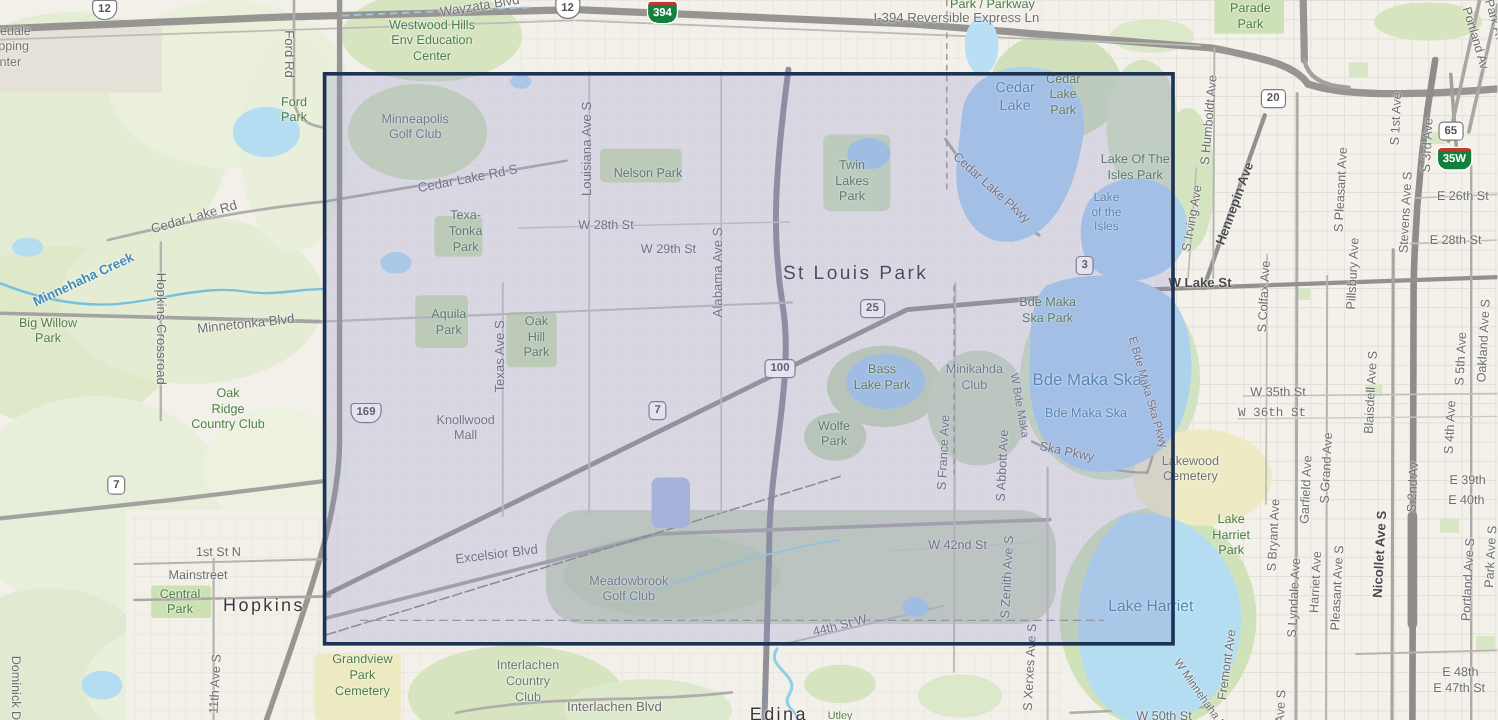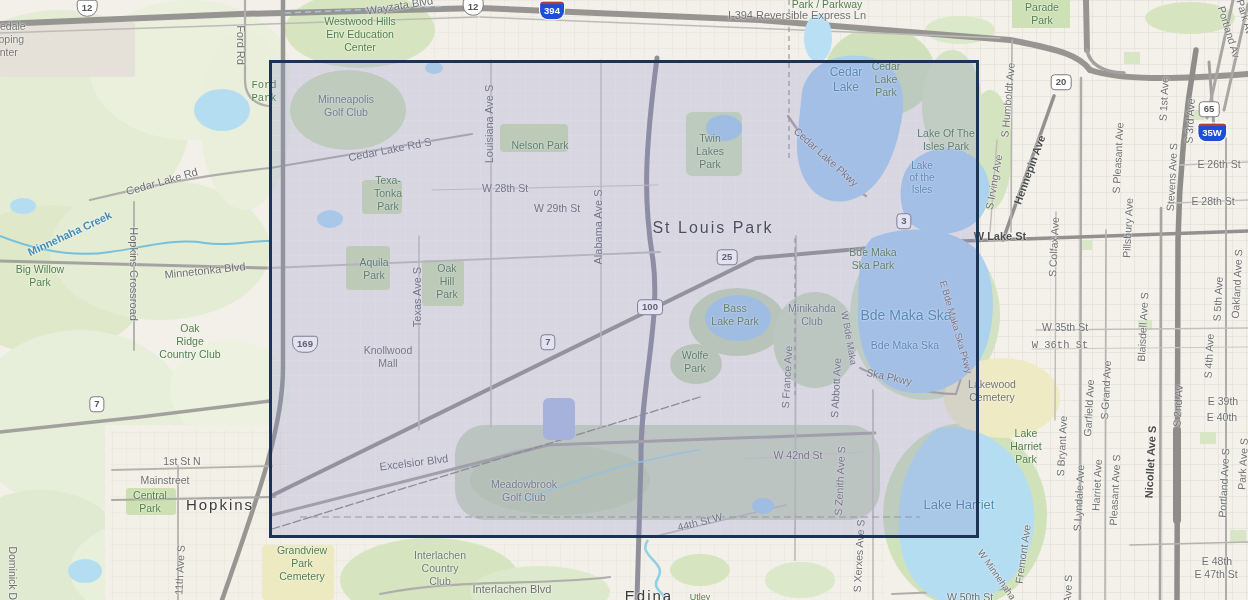--- a/index.html
+++ b/index.html
@@ -15,21 +15,21 @@
   .cem{color:#74746e;font-size:10.5px;}
   .water{color:#418bb4;font-size:11px;}
   .street{color:#6e6e6e;font-size:10.5px;}
   .streetB{color:#4b4b4b;font-size:11px;font-weight:bold;}
   .city{color:#3a3a3a;font-size:16px;letter-spacing:2px;}
   .b{font-weight:bold;}
   .shield{position:absolute;transform:translate(-50%,-50%);font-weight:bold;font-size:9.5px;
     color:#555;z-index:2;line-height:1;}
   .sh-state{background:#fff;border:1.5px solid #7c7c7c;border-radius:4px;padding:2px 4px;}
   .sh-us{background:#fff;border:1.5px solid #7c7c7c;border-radius:3px 3px 10px 10px;padding:2px 4px 3px;}
-  .sh-i{background:#1d4ed8;color:#fff;border-radius:3px 3px 8px 8px;padding:2px 4px 3px;
+  .sh-i{background:#15803d;color:#fff;border-radius:3px 3px 8px 8px;padding:2px 4px 3px;
     border-top:3px solid #b93b32;outline:1px solid #fff;}
   #selection-extent{position:absolute;box-sizing:border-box;z-index:5;}
 </style>
 </head>
 <body>
 
 <div id="map-root">
 
   <svg id="map-art" width="1248" height="600" viewBox="0 0 1248 600">
     <defs>
@@ -197,21 +197,21 @@
       <div class="shield sh-state" style="left: 904px; top: 221px;">3</div>
       <div class="shield sh-state" style="left: 1061px; top: 82px;">20</div>
       <div class="shield sh-state" style="left: 1209px; top: 81px; margin-top: 28px;">65</div>
       <div class="shield sh-i" style="left: 1212px; top: 132px;">35W</div>
       <div class="lbl city" style="left: 713px; top: 228px; --r: 0deg;">St Louis Park</div>
       <div class="lbl city" style="left: 220px; top: 505px; --r: 0deg; font-size: 15px;">Hopkins</div>
       <div class="lbl city" style="left: 649px; top: 596px; --r: 0deg; font-size: 15px;">Edina</div>
       <div class="lbl park" style="left: 360px; top: 34px; --r: 0deg;">Westwood Hills
 Env Education
 Center</div>
-      <div class="lbl park" style="left: 264px; top: 92px; font-family: Liberation Mono, monospace; --r: 0deg;">Ford
+      <div class="lbl park" style="left: 245px; top: 92px; --r: 0deg;">Ford
 Park</div>
       <div class="lbl park" style="left: 540px; top: 145px; --r: 0deg;">Nelson Park</div>
       <div class="lbl park" style="left: 388px; top: 193px; --r: 0deg;">Texa-
 Tonka
 Park</div>
       <div class="lbl park" style="left: 374px; top: 269px; --r: 0deg;">Aquila
 Park</div>
       <div class="lbl park" style="left: 447px; top: 281px; --r: 0deg;">Oak
 Hill
 Park</div>

